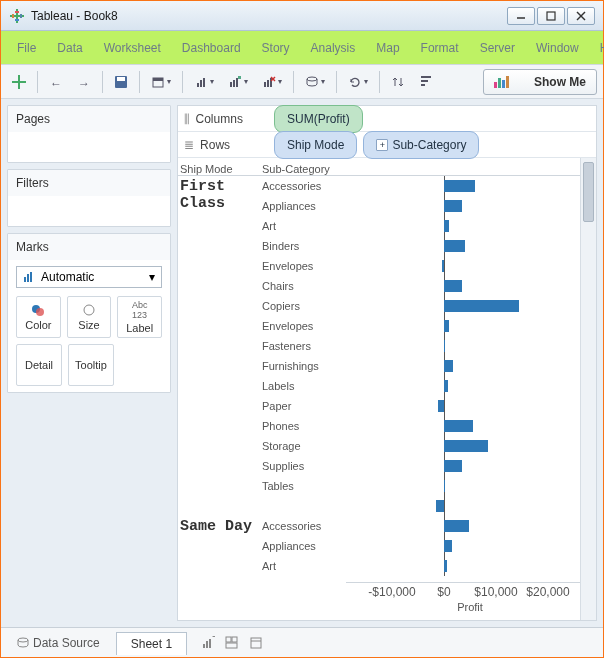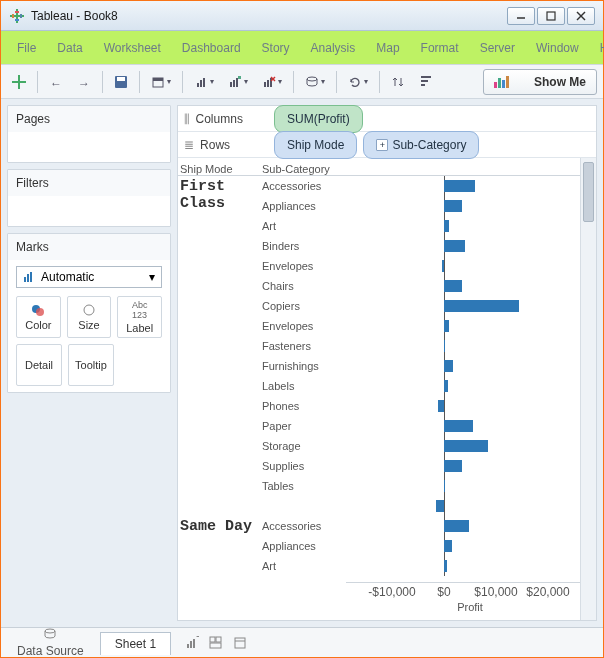--- a/index.html
+++ b/index.html
@@ -53,21 +53,21 @@
   .rowgroup .bars .barrow { height:20px; position:relative; display:flex; align-items:center; }
   .bar { position:absolute; height:12px; background:#2e78b6; top:4px; }
   .zero-line { position:absolute; top:0; bottom:0; width:1px; background:#555; }
   .xaxis-area{ height:38px; display:flex; }
   .xaxis-ticks { position:relative; height:100%; border-top:1px solid #cfd6dd; margin-left:168px; flex:1; }
   .xtick { position:absolute; top:2px; font-size:12px; color:#555; transform:translateX(-50%); }
   .xaxislabel { position:absolute; top:18px; left:14px; right:0; text-align:center; font-size:11px; color:#555; }
   .vscroll { width:16px; background:#eef2f6; border-left:1px solid #d6dde4; position:relative; }
   .vscroll .thumb { position:absolute; left:2px; right:2px; top:4px; height:60px; background:#c7d0da; border:1px solid #aab6c2; border-radius:2px; }
   .statusbar { height:30px; border-top:1px solid #c8d0d8; display:flex; align-items:center; background:#f5f7f9; padding:0 8px; gap:8px; }
-  .ds { display:flex; align-items:center; gap:4px; color:#555; padding:2px 8px;flex-direction:column; }
+  .ds { display:flex; align-items:center; gap:4px; color:#555; padding:2px 8px; }
   .sheet-tab { border:1px solid #b8c4d0; border-bottom:none; background:#fff; padding:4px 14px; font-size:12px; color:#333; position:relative; top:1px; }
   .sheet-icons { display:flex; gap:10px; color:#888; margin-left:6px; }
   .sheet-icons span { cursor:default; }
   svg { display:block; }
 </style>
 </head>
 <body>
 
 <div class="window">
   <div class="titlebar">
@@ -296,22 +296,22 @@
                   <div class="cat">Appliances</div>
                   <div class="cat">Art</div>
                   <div class="cat">Binders</div>
                   <div class="cat">Envelopes</div>
                   <div class="cat">Chairs</div>
                   <div class="cat">Copiers</div>
                   <div class="cat">Envelopes</div>
                   <div class="cat">Fasteners</div>
                   <div class="cat">Furnishings</div>
                   <div class="cat">Labels</div>
+                  <div class="cat">Paper</div>
                   <div class="cat">Phones</div>
-                  <div class="cat">Paper</div>
                   <div class="cat">Storage</div>
                   <div class="cat">Supplies</div>
                   <div class="cat">Tables</div>
                 </div>
                 <div class="bars">
                   <div class="zero-line" style="left: 98px;"></div>
                   <div class="barrow">
                     <div class="bar" style="left: 98px; width: 31.2px;"></div>
                   </div>
                   <div class="barrow">

